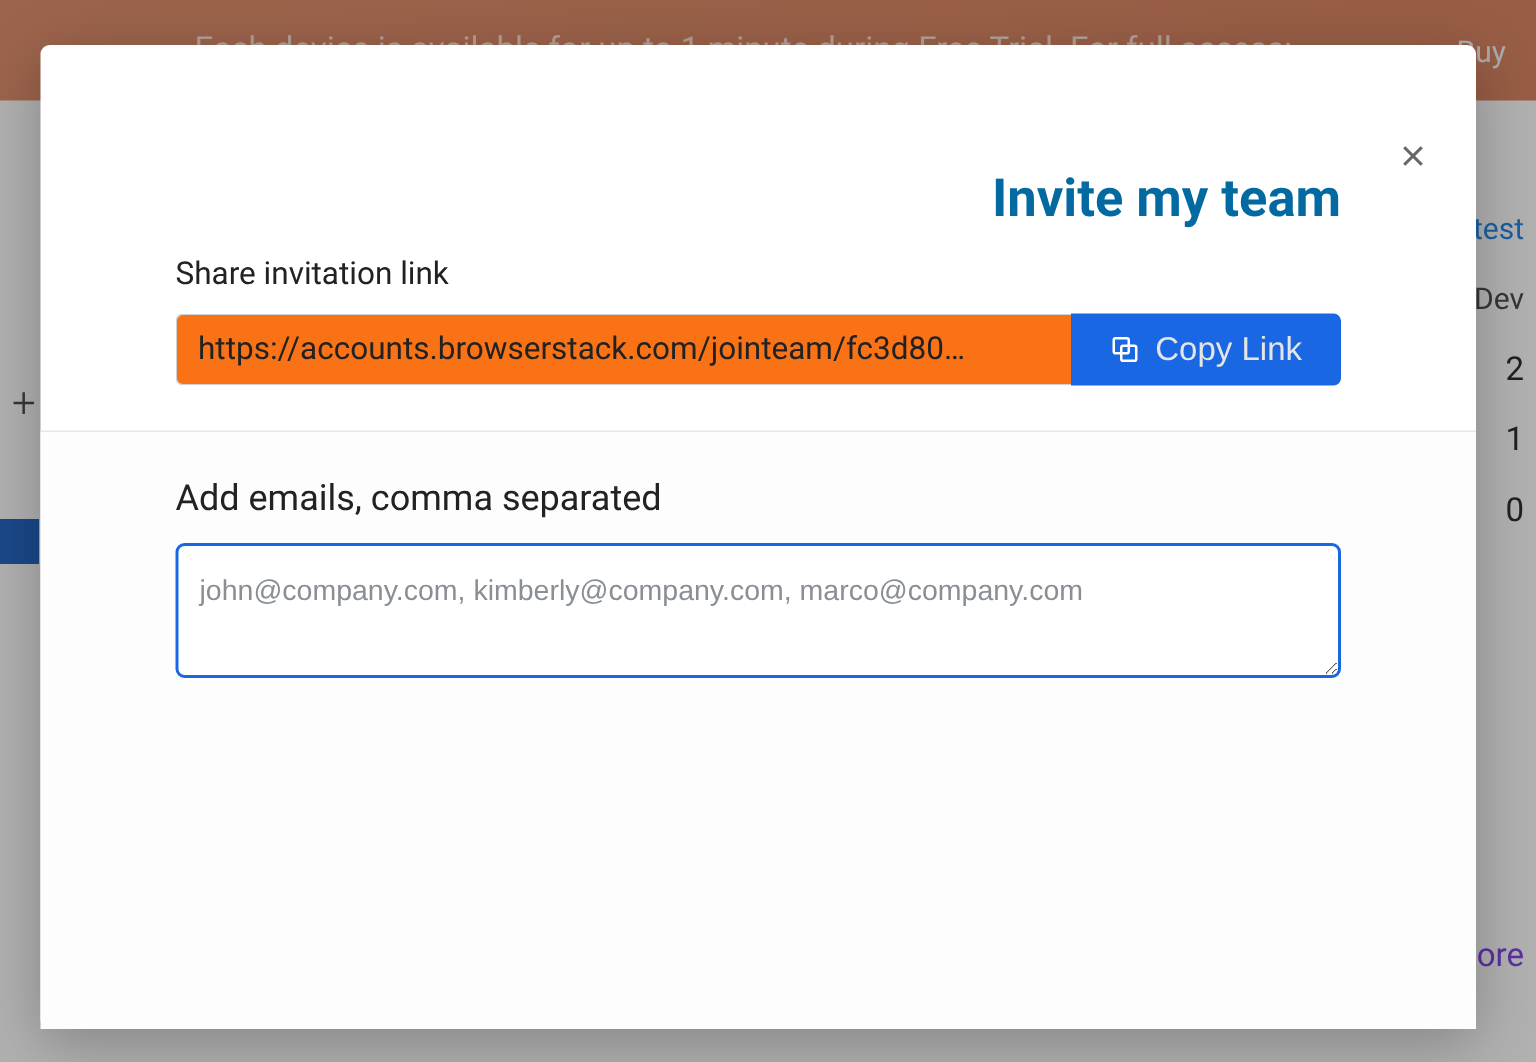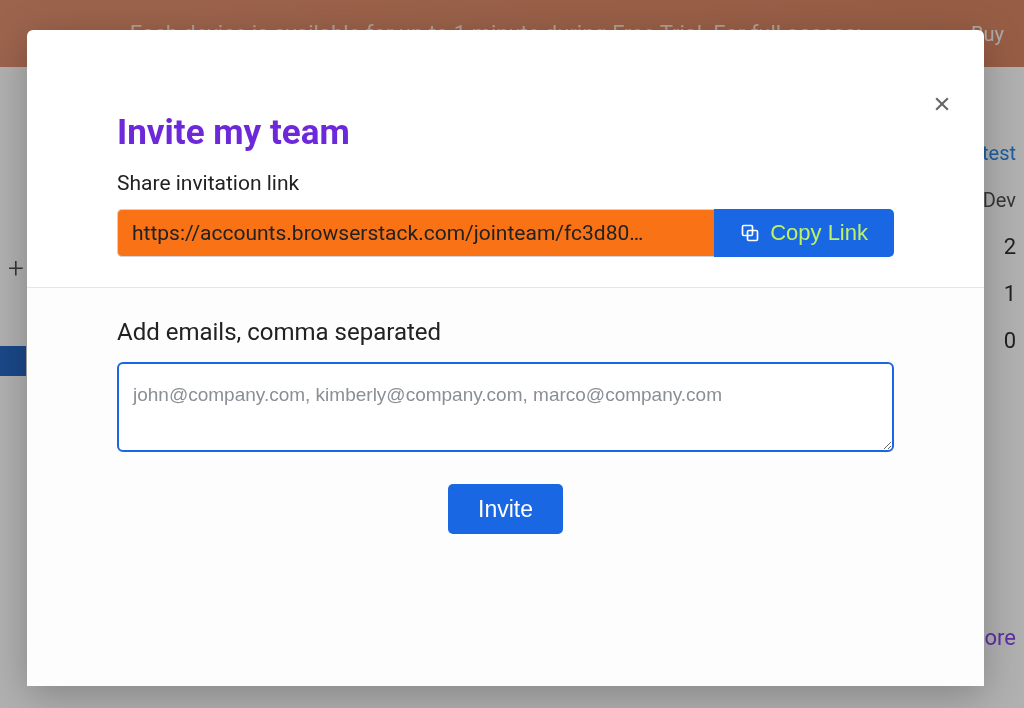--- a/index.html
+++ b/index.html
@@ -131,24 +131,24 @@
       stroke: #666;
       stroke-width: 2.5;
     }
 
     .modal-upper {
       padding: 82px 90px 30px 90px;
       border-bottom: 1px solid #e4e6e9;
     }
 
     .modal-title {
-      text-align: left;
+      text-align: right;
       font-size: 35px;
       font-weight: 700;
-      color: #6d28d9;
+      color: #0369a1;
       margin-bottom: 18px;
     }
 
     .modal-subtitle {
       text-align: center;
       font-size: 23px;
       color: #444;
       line-height: 1.35;
       margin-bottom: 50px;
     }
@@ -179,21 +179,21 @@
       white-space: nowrap;
       text-overflow: ellipsis;
       display: flex;
       align-items: center;
     }
 
     .copy-btn {
       height: 48px;
       background: #2563eb;
       background: #1a67e3;
-      color: #bef264;
+      color: #e5e5e5;
       border: none;
       border-radius: 0 5px 5px 0;
       padding: 0 26px;
       font-size: 22px;
       font-weight: 500;
       cursor: pointer;
       display: flex;
       align-items: center;
       gap: 10px;
     }
@@ -290,15 +290,14 @@
           <rect x="3" y="3" width="12" height="12" rx="1.5"></rect>
         </svg>
         <span>Copy Link</span>
       </button>
     </div>
   </div>
 
   <div class="modal-lower">
     <div class="subhint">Add emails, comma separated</div>
     <textarea class="email-field" placeholder="john@company.com, kimberly@company.com, marco@company.com" style=""></textarea>
-    <button class="invite-btn">Invite</button>
   </div>
 </div>
 
 </body></html>

